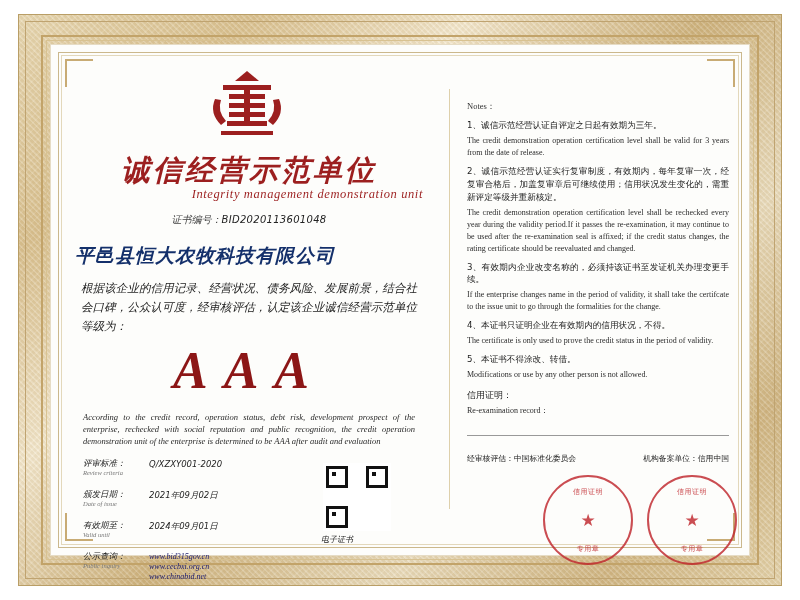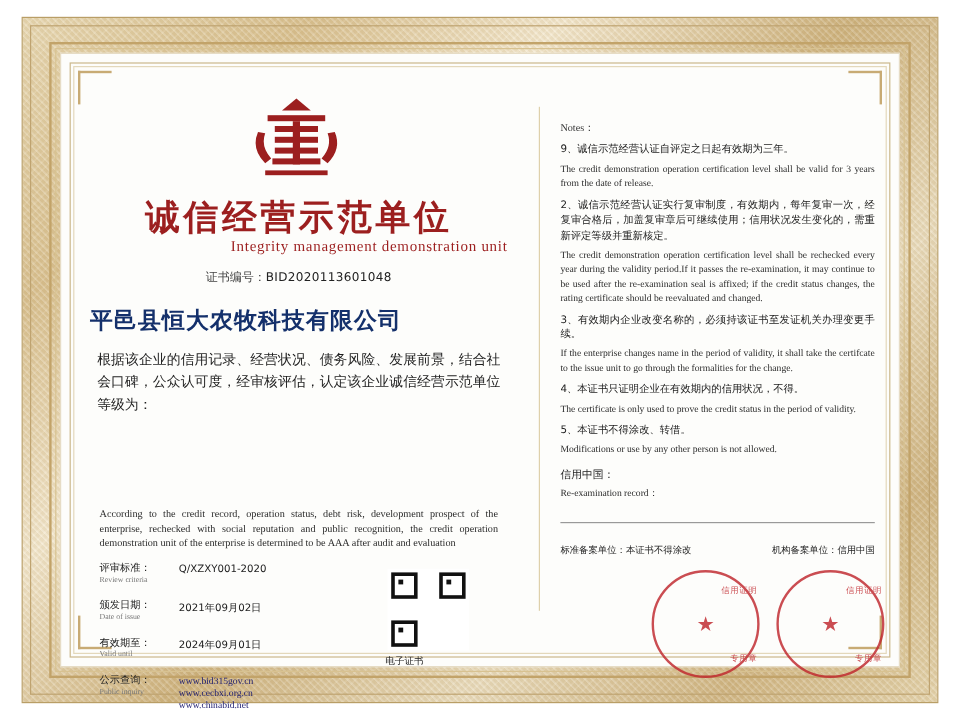--- a/index.html
+++ b/index.html
@@ -101,23 +101,24 @@
   }
   .corner.tl { left: 14px; top: 14px; border-right: none; border-bottom: none; }
   .corner.tr { right: 14px; top: 14px; border-left: none; border-bottom: none; }
   .corner.bl { left: 14px; bottom: 14px; border-right: none; border-top: none; }
   .corner.br { right: 14px; bottom: 14px; border-left: none; border-top: none; }
 
   
   .left-col {
     position: absolute;
     left: 24px;
-    top: 33px;
+    top: 22px;
     width: 348px;
     height: 462px;
+    font-style: italic;
   }
 
   .emblem {
     position: absolute;
     left: 126px;
     top: 2px;
     width: 92px;
     height: 72px;
   }
 
@@ -377,21 +378,21 @@
     transform: translate(-50%, -50%);
     color: #c0272d;
     font-size: 17px;
     line-height: 1;
   }
   .seal .seal-text-top,
   .seal .seal-text-bottom {
     position: absolute;
     left: 0;
     width: 100%;
-    text-align: right;
+    text-align: center;
     color: #c0272d;
     font-family: "DejaVu Sans", sans-serif;
     font-size: 7px;
     letter-spacing: 0.5px;
   }
   .seal .seal-text-top { top: 10px; }
   .seal .seal-text-bottom { bottom: 9px; }
   .seal-left { left: 492px; top: 430px; }
   .seal-right { left: 596px; top: 430px; }
 
@@ -450,20 +451,21 @@
       <div class="sub-title">Integrity management demonstration unit</div>
 
       <div class="cert-number-row">
         <span class="label">证书编号：</span><span class="value">BID2020113601048</span>
       </div>
 
       <div class="company-name">平邑县恒大农牧科技有限公司</div>
 
       <div class="body-cn">根据该企业的信用记录、经营状况、债务风险、发展前景，结合社会口碑，公众认可度，经审核评估，认定该企业诚信经营示范单位等级为：</div>
 
+      <div class="grade">AAA</div>
 
       <div class="body-en">According to the credit record, operation status, debt risk, development prospect of the enterprise, rechecked with social reputation and public recognition, the credit operation demonstration unit of the enterprise is determined to be AAA after audit and evaluation</div>
 
       <div class="meta-block">
         <div class="meta-row">
           <span class="meta-label-cn">评审标准：</span>
           <span class="meta-label-en">Review criteria</span>
           <span class="meta-value">Q/XZXY001-2020</span>
         </div>
         <div class="meta-row">
@@ -493,41 +495,41 @@
         </div>
         <div class="qr-caption">电子证书</div>
       </div>
     </div>
 
     <div class="divider"></div>
 
     <div class="right-col">
       <div class="notes-title-en">Notes：</div>
 
-      <div class="note-cn">9、诚信示范经营认证自评定之日起有效期为三年。</div>
+      <div class="note-cn">1、诚信示范经营认证自评定之日起有效期为三年。</div>
       <div class="note-en">The credit demonstration operation certification level shall be valid for 3 years from the date of release.</div>
 
       <div class="note-cn">2、诚信示范经营认证实行复审制度，有效期内，每年复审一次，经复审合格后，加盖复审章后可继续使用；信用状况发生变化的，需重新评定等级并重新核定。</div>
       <div class="note-en">The credit demonstration operation certification level shall be rechecked every year during the validity period.If it passes the re-examination, it may continue to be used after the re-examination seal is affixed; if the credit status changes, the rating certificate should be reevaluated and changed.</div>
 
       <div class="note-cn">3、有效期内企业改变名称的，必须持该证书至发证机关办理变更手续。</div>
       <div class="note-en">If the enterprise changes name in the period of validity, it shall take the certifcate to the issue unit to go through the formalities for the change.</div>
 
       <div class="note-cn">4、本证书只证明企业在有效期内的信用状况，不得。</div>
       <div class="note-en">The certificate is only used to prove the credit status in the period of validity.</div>
 
       <div class="note-cn">5、本证书不得涂改、转借。</div>
       <div class="note-en">Modifications or use by any other person is not allowed.</div>
 
-      <div class="reexam-cn">信用中国：</div>
+      <div class="reexam-cn">信用证明：</div>
       <div class="reexam-en">Re-examination record：</div>
     </div>
 
     <div class="org-row" style="left:416px; top:408px; position:absolute; width:262px;">
-      <span>标准备案单位：本证书不得涂改</span>
+      <span>经审核评估：中国标准化委员会</span>
       <span>机构备案单位：信用中国</span>
     </div>
 
 
     <div class="seal seal-left">
       <div class="seal-text-top">信用证明</div>
       <div class="seal-star">★</div>
       <div class="seal-text-bottom">专用章</div>
     </div>
 

